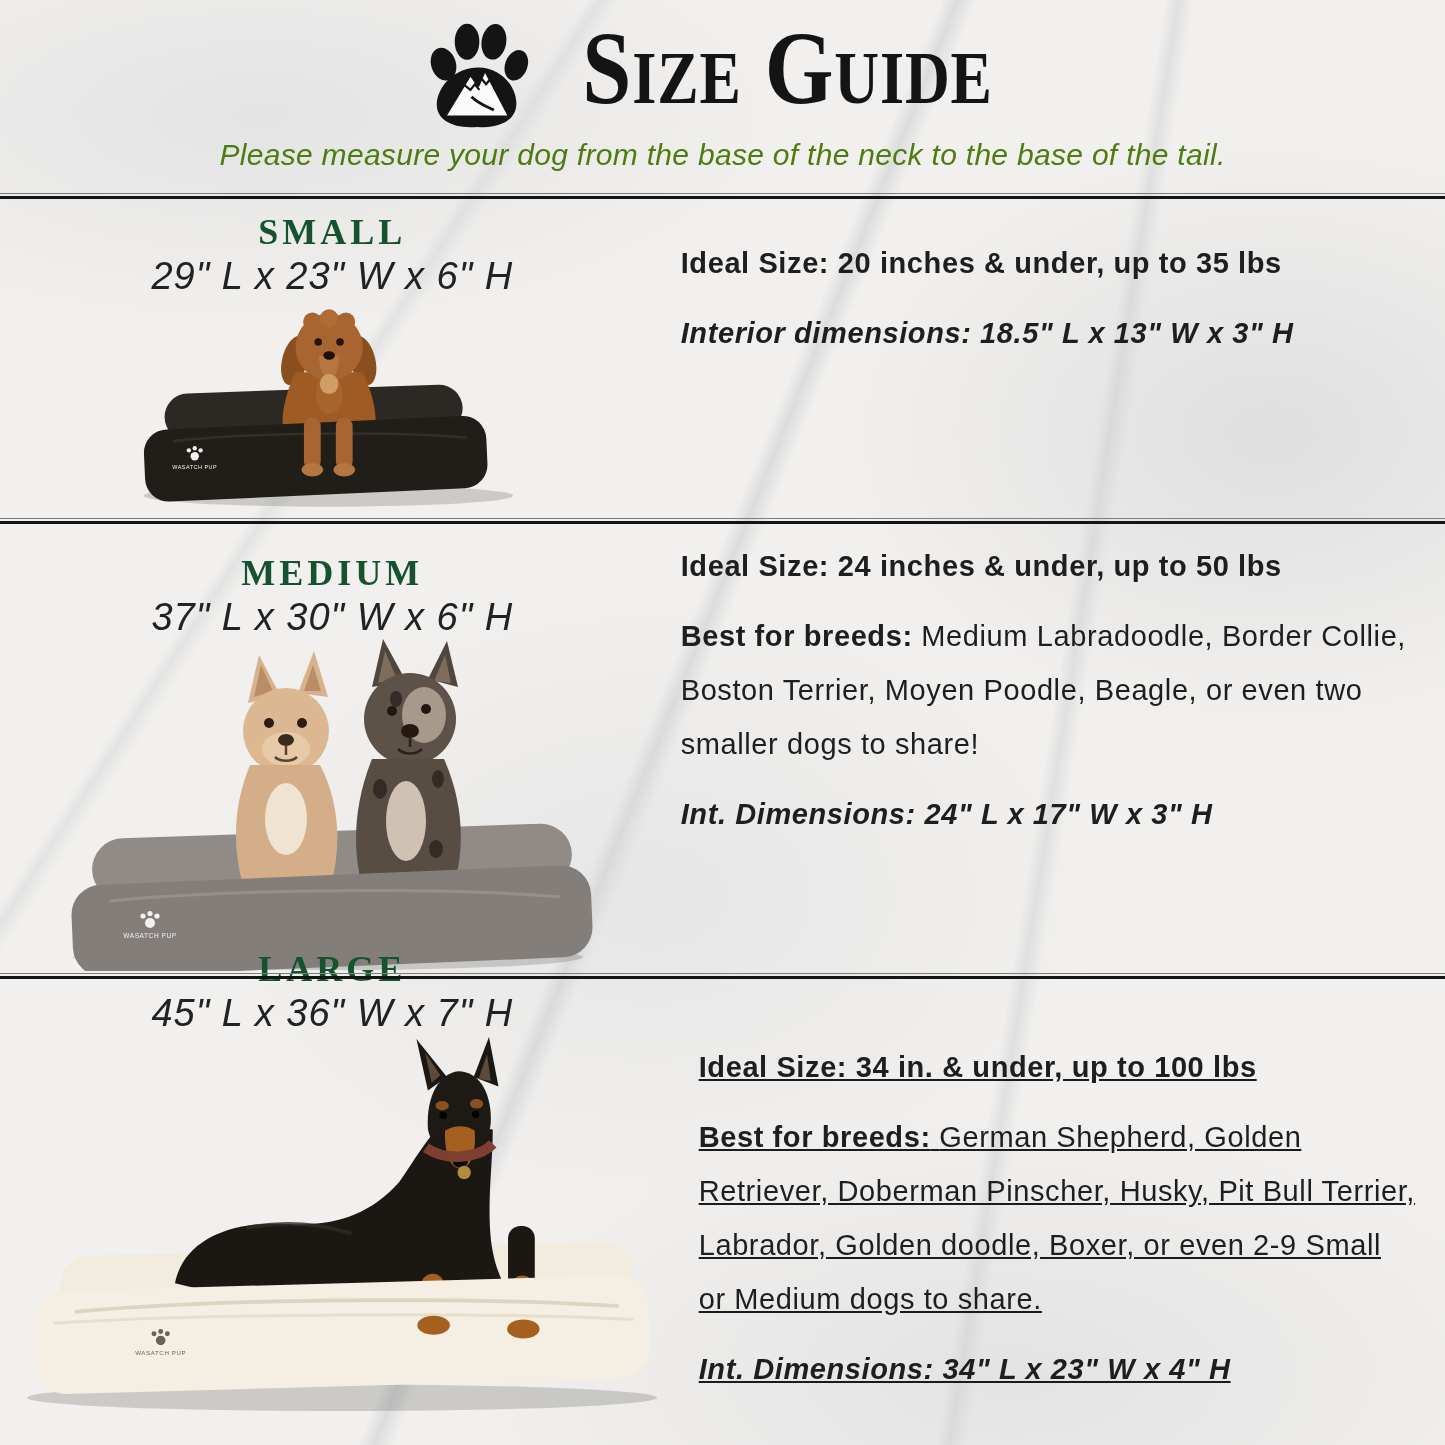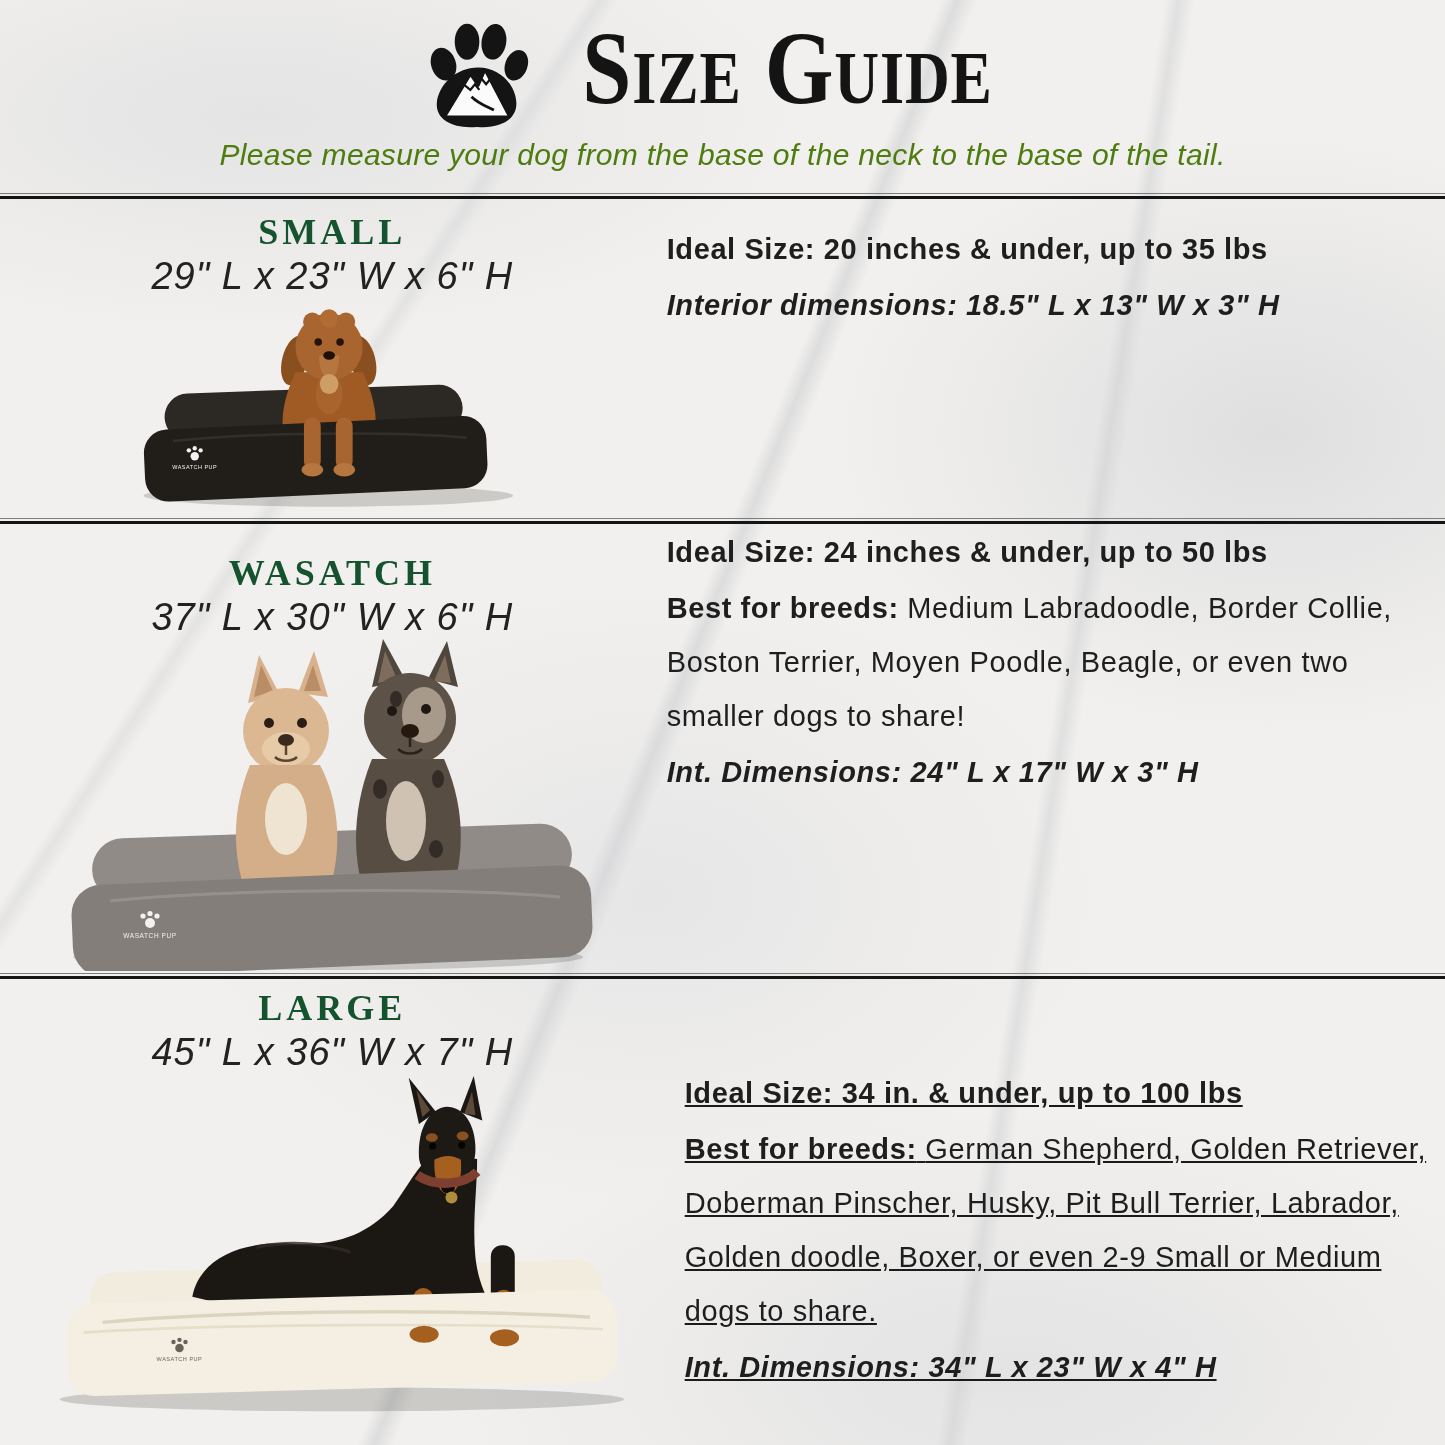--- a/index.html
+++ b/index.html
@@ -31,34 +31,34 @@
 
   
   .rule{height:6px;flex:0 0 auto;position:relative;}
   .rule::before{content:"";position:absolute;left:0;right:0;top:0;height:1px;background:#7d7d7d;}
   .rule::after{content:"";position:absolute;left:0;right:0;top:3px;height:3px;background:#141414;}
 
   
   .section{display:flex;flex:0 0 auto;}
   #section-small{height:319px;}
   #section-medium{height:449px;}
-  #section-large{height:434px;}
+  #section-large{height:434px;align-items:flex-end;}
   .left-col{width:46%;display:flex;flex-direction:column;align-items:center;flex:0 0 auto;}
   .right-col{width:54%;box-sizing:border-box;padding-right:14px;}
   #section-small  .right-col{padding-top:22px;}
   #section-medium .right-col{}
   #section-large  .right-col{padding-top:86px;padding-left:18px;text-decoration:underline;}
 
   .size-name{font-family:"Liberation Serif",serif;font-weight:700;font-size:36px;letter-spacing:4px;color:#14532d;}
   #section-small  .size-name{margin-top:12px;}
   #section-medium .size-name{margin-top:28px;}
   #section-large  .size-name{margin-top:8px;}
   .size-dims{font-style:italic;font-size:38px;letter-spacing:1px;color:#222;margin-top:2px;white-space:nowrap;}
 
-  .body-text p{margin:2px;font-size:29px;line-height:1.86;letter-spacing:0.6px;color:#1e1e1e;}
+  .body-text p{margin:16px;font-size:29px;line-height:1.86;letter-spacing:0.6px;color:#1e1e1e;}
   .b{font-weight:700;}
   .interior-line{font-weight:700;font-style:italic;}
 
   .bed-photo{display:block;}
   #small-photo{width:505px;height:210px;margin-top:2px;}
   #medium-photo{width:565px;height:332px;margin-top:0;}
   #large-photo{width:672px;height:376px;margin-top:2px;align-self:flex-start;margin-left:6px;}
 </style>
 </head>
 <body>
@@ -140,21 +140,21 @@
     <div class="right-col body-text">
       <p><span class="b">Ideal Size: 20 inches &amp; under, up to 35 lbs</span></p>
       <p class="interior-line">Interior dimensions: 18.5" L x 13" W x 3" H</p>
     </div>
   </div>
 
   <div class="rule"></div>
 
   <div class="section" id="section-medium">
     <div class="left-col">
-      <div class="size-name">WASATCH</div>
+      <div class="size-name">MEDIUM</div>
       <div class="size-dims">37" L x 30" W x 6" H</div>
       <svg id="medium-photo" class="bed-photo" viewBox="0 0 565 332" role="img" aria-label="Cream French Bulldog and merle French Bulldog sitting on a gray boucle bolster dog bed">
         <ellipse cx="278" cy="318" rx="255" ry="13" fill="rgba(70,68,64,0.22)"></ellipse>
         <ellipse cx="280" cy="235" rx="210" ry="34" fill="#6b6561"></ellipse>
         <rect x="42" y="192" width="480" height="62" rx="31" fill="#918b88" transform="rotate(-2 282 223)"></rect>
 
         <g>
           <path d="M198,64 L209,16 L230,56 Z" fill="#d7b28c"></path>
             <path d="M204,58 L211,26 L223,52 Z" fill="#b98d66"></path>
           <path d="M248,54 L264,12 L278,58 Z" fill="#d7b28c"></path>

